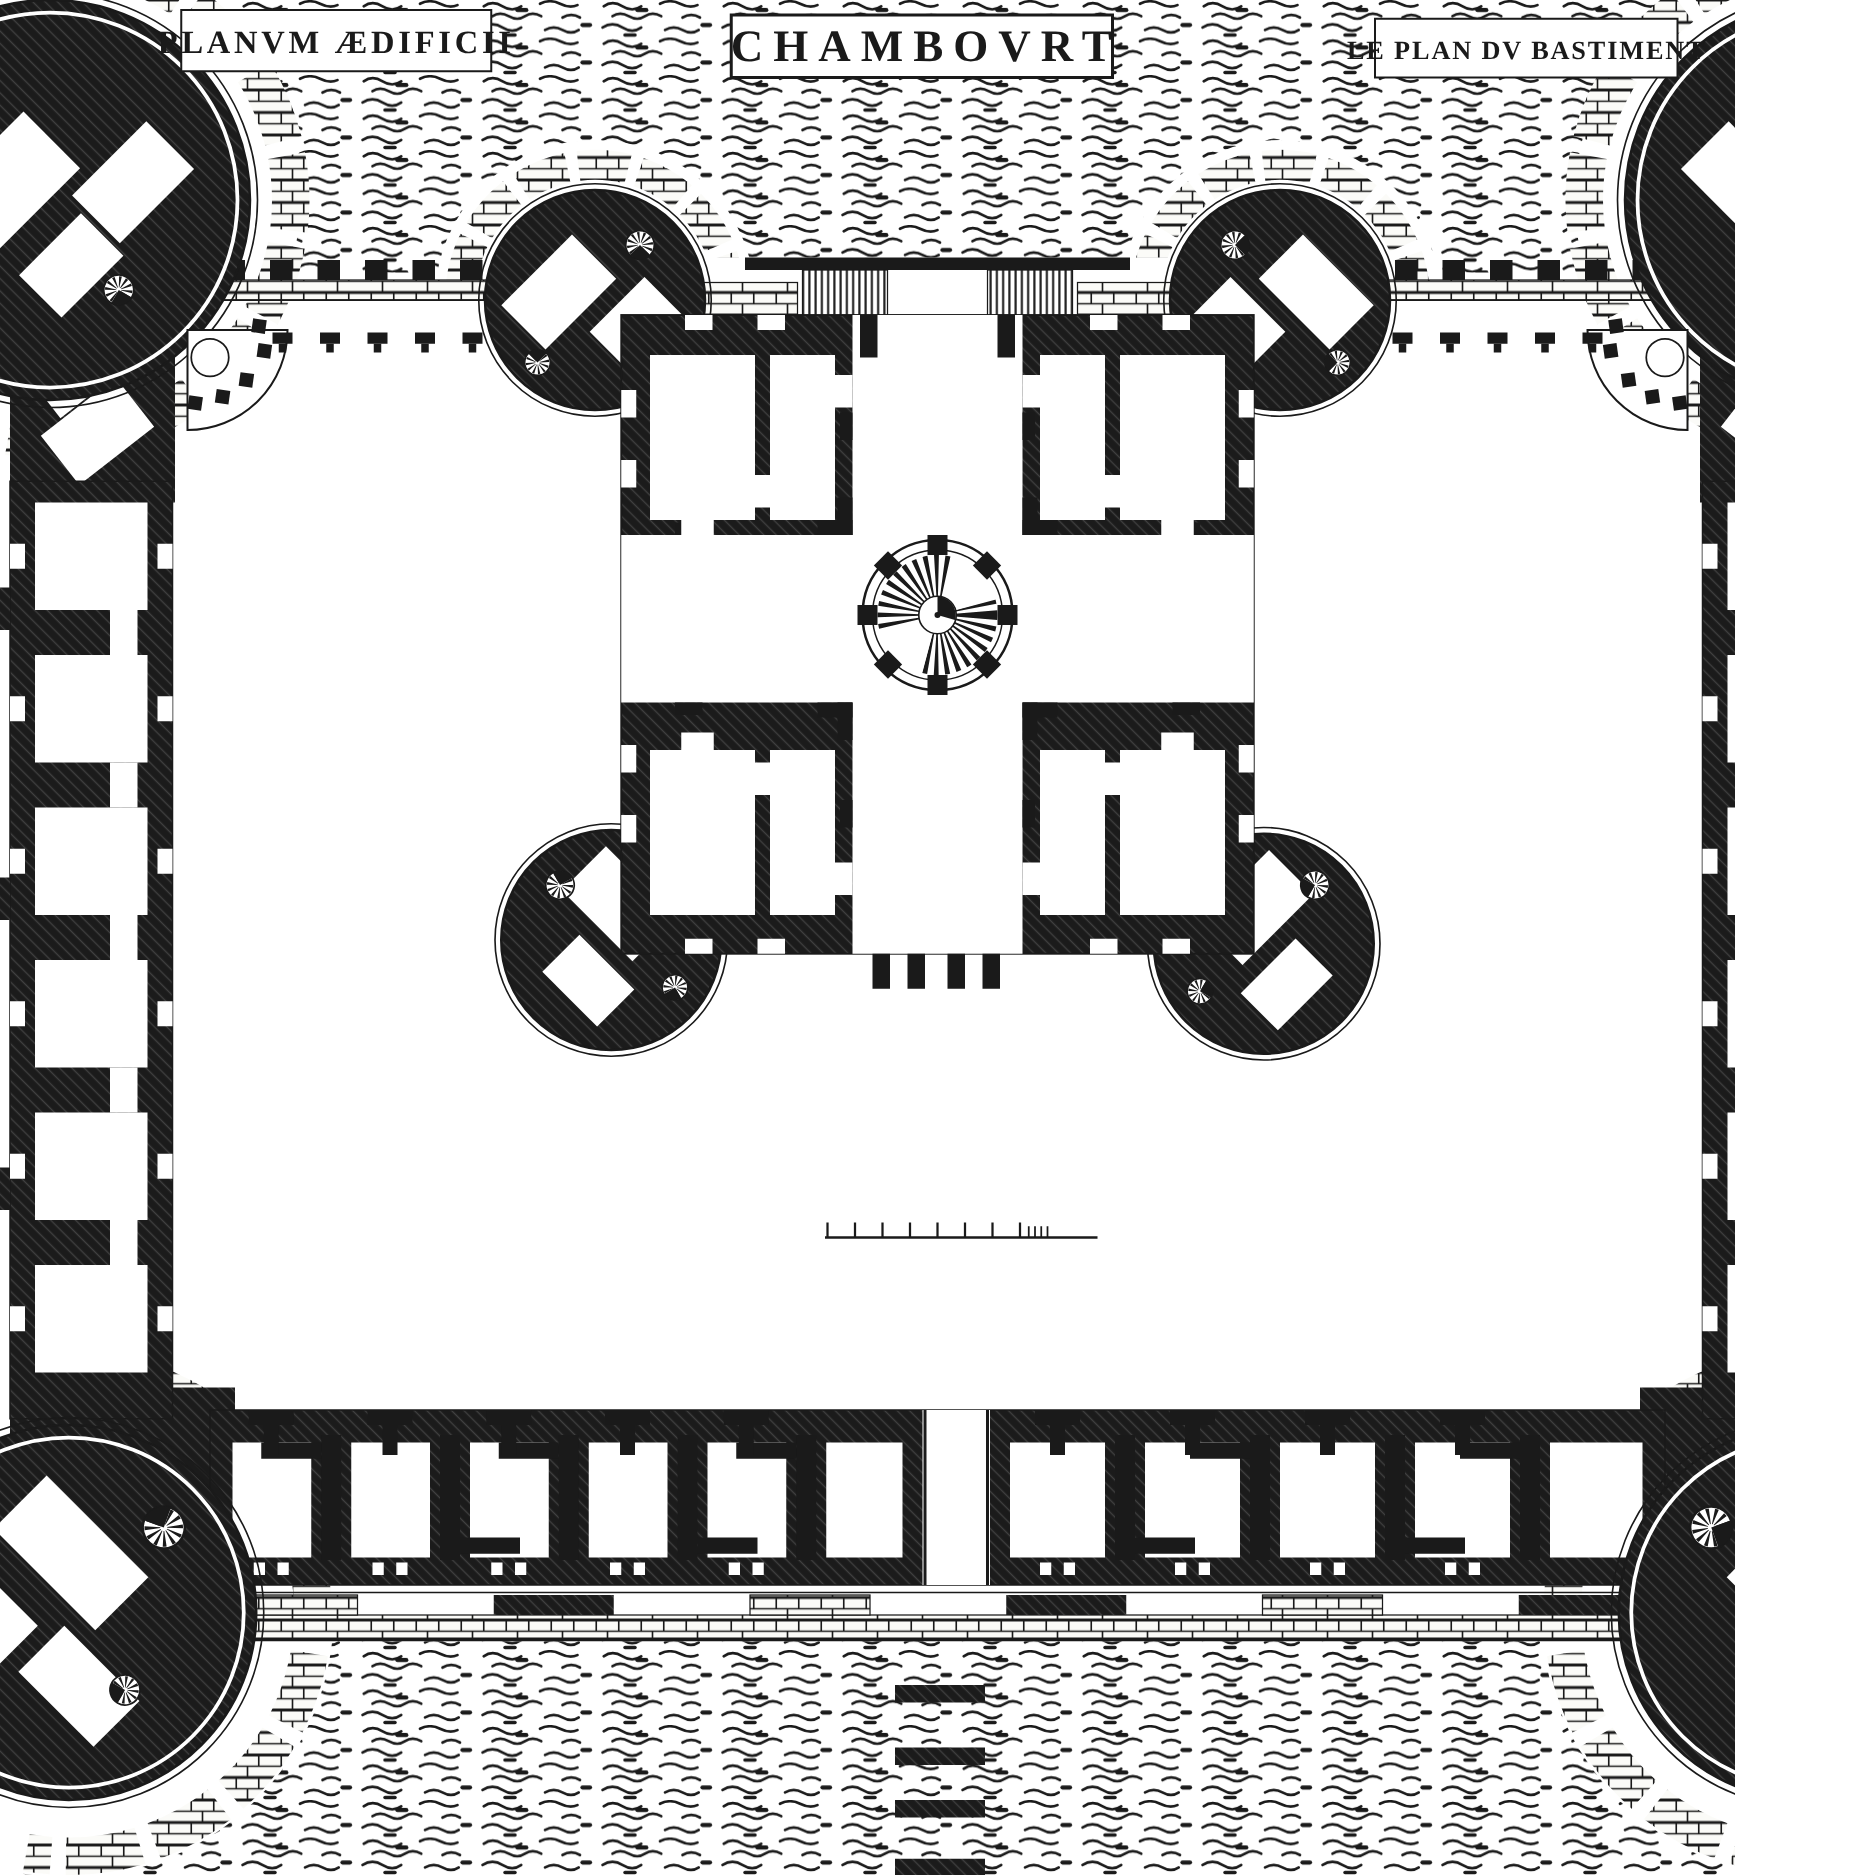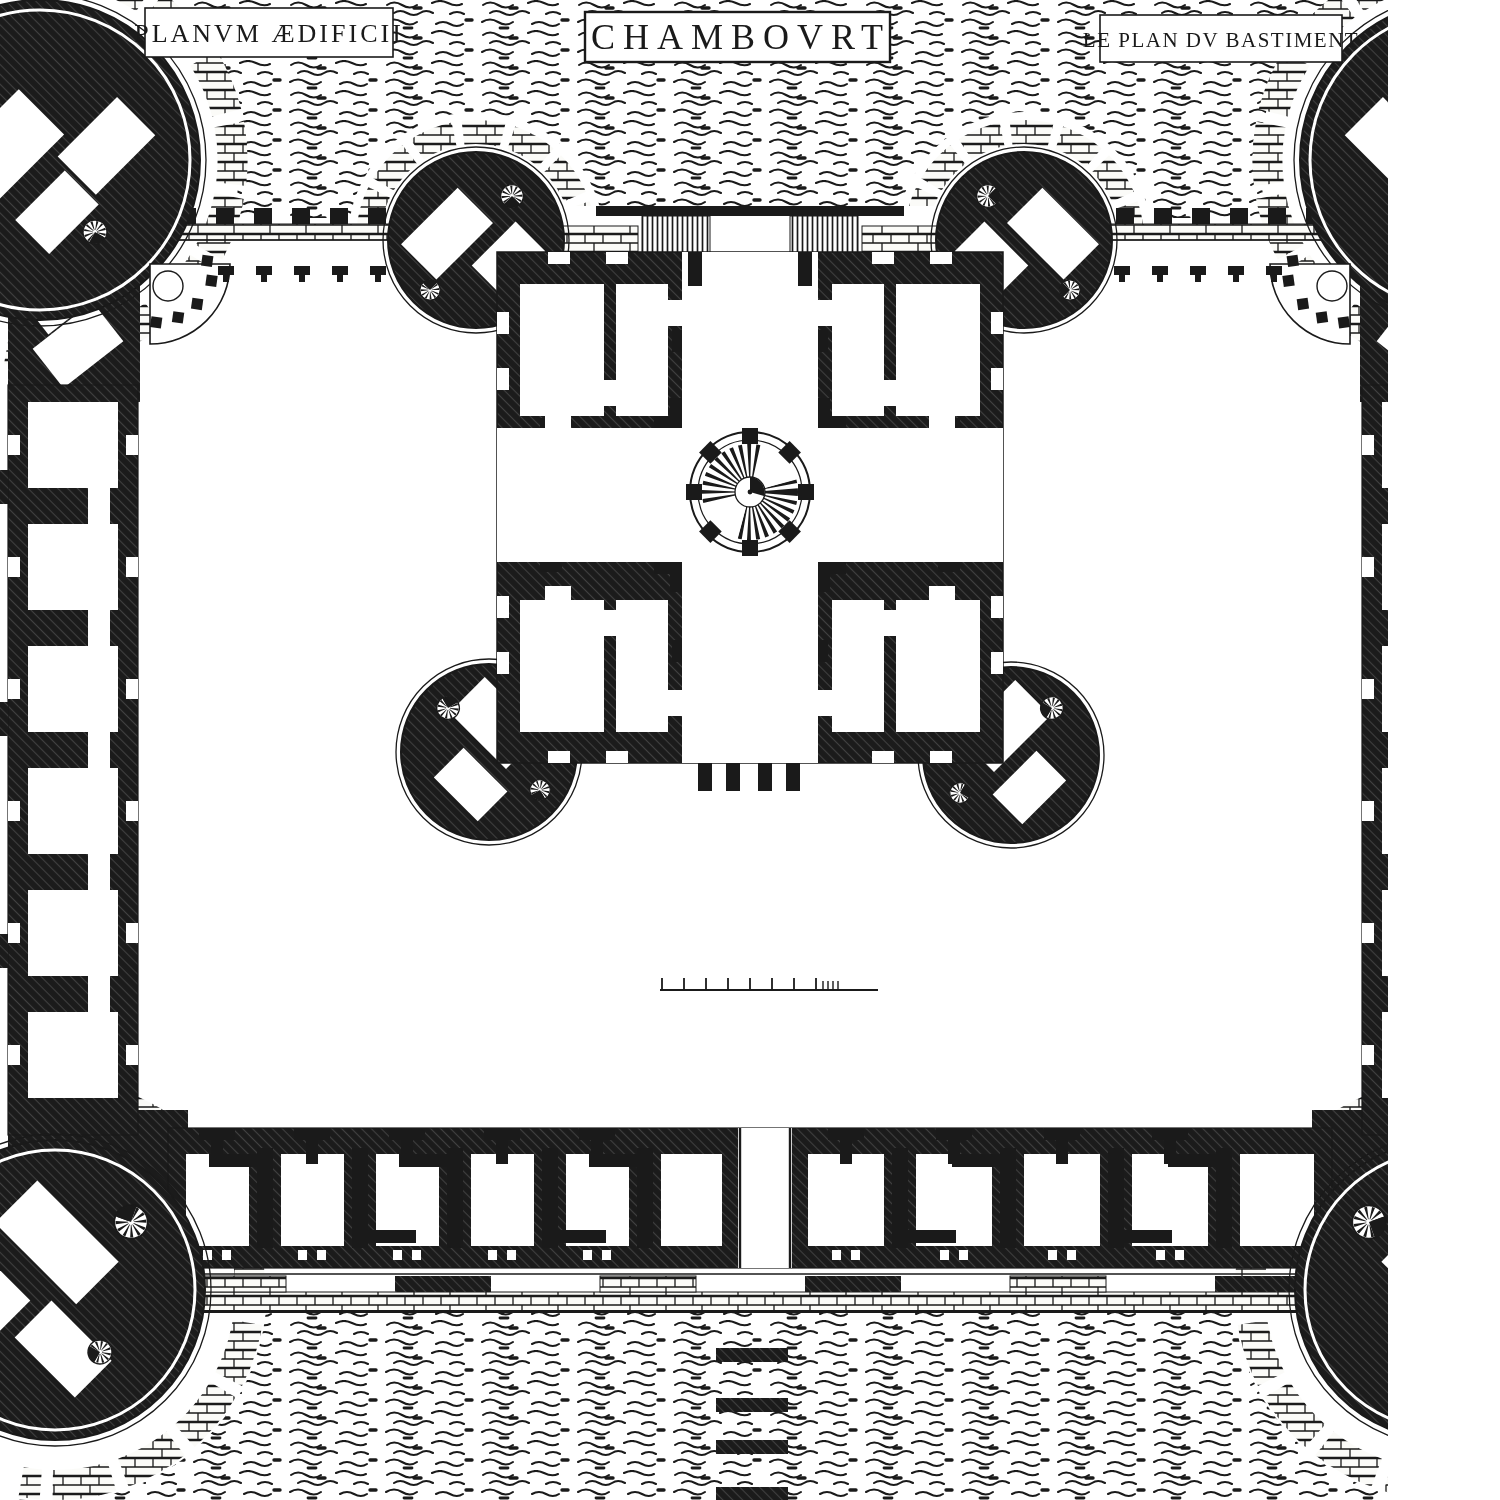--- a/index.html
+++ b/index.html
@@ -1,16 +1,16 @@
 <!DOCTYPE html>
 <html><head>
 <meta charset="utf-8">
 <style>
   html,body{margin:0;padding:0;background:#ffffff;}
-  #plate{position:relative;width:1388px;height:1500px;background:#ffffff;overflow:hidden;}
+  #plate{position:relative;width:1388px;height:1500px;background:#ffffff;overflow:hidden;font-weight:bold;}
   svg{display:block;}
   .plate-label{font-family:"Liberation Serif","DejaVu Serif",serif;fill:#1a1a1a;}
   .lbl-left{font-size:26px;letter-spacing:3px;}
   .lbl-title{font-size:36px;letter-spacing:8px;}
   .lbl-right{font-size:21px;letter-spacing:1.5px;}
 </style>
 </head>
 <body>
 
 <div id="plate">

